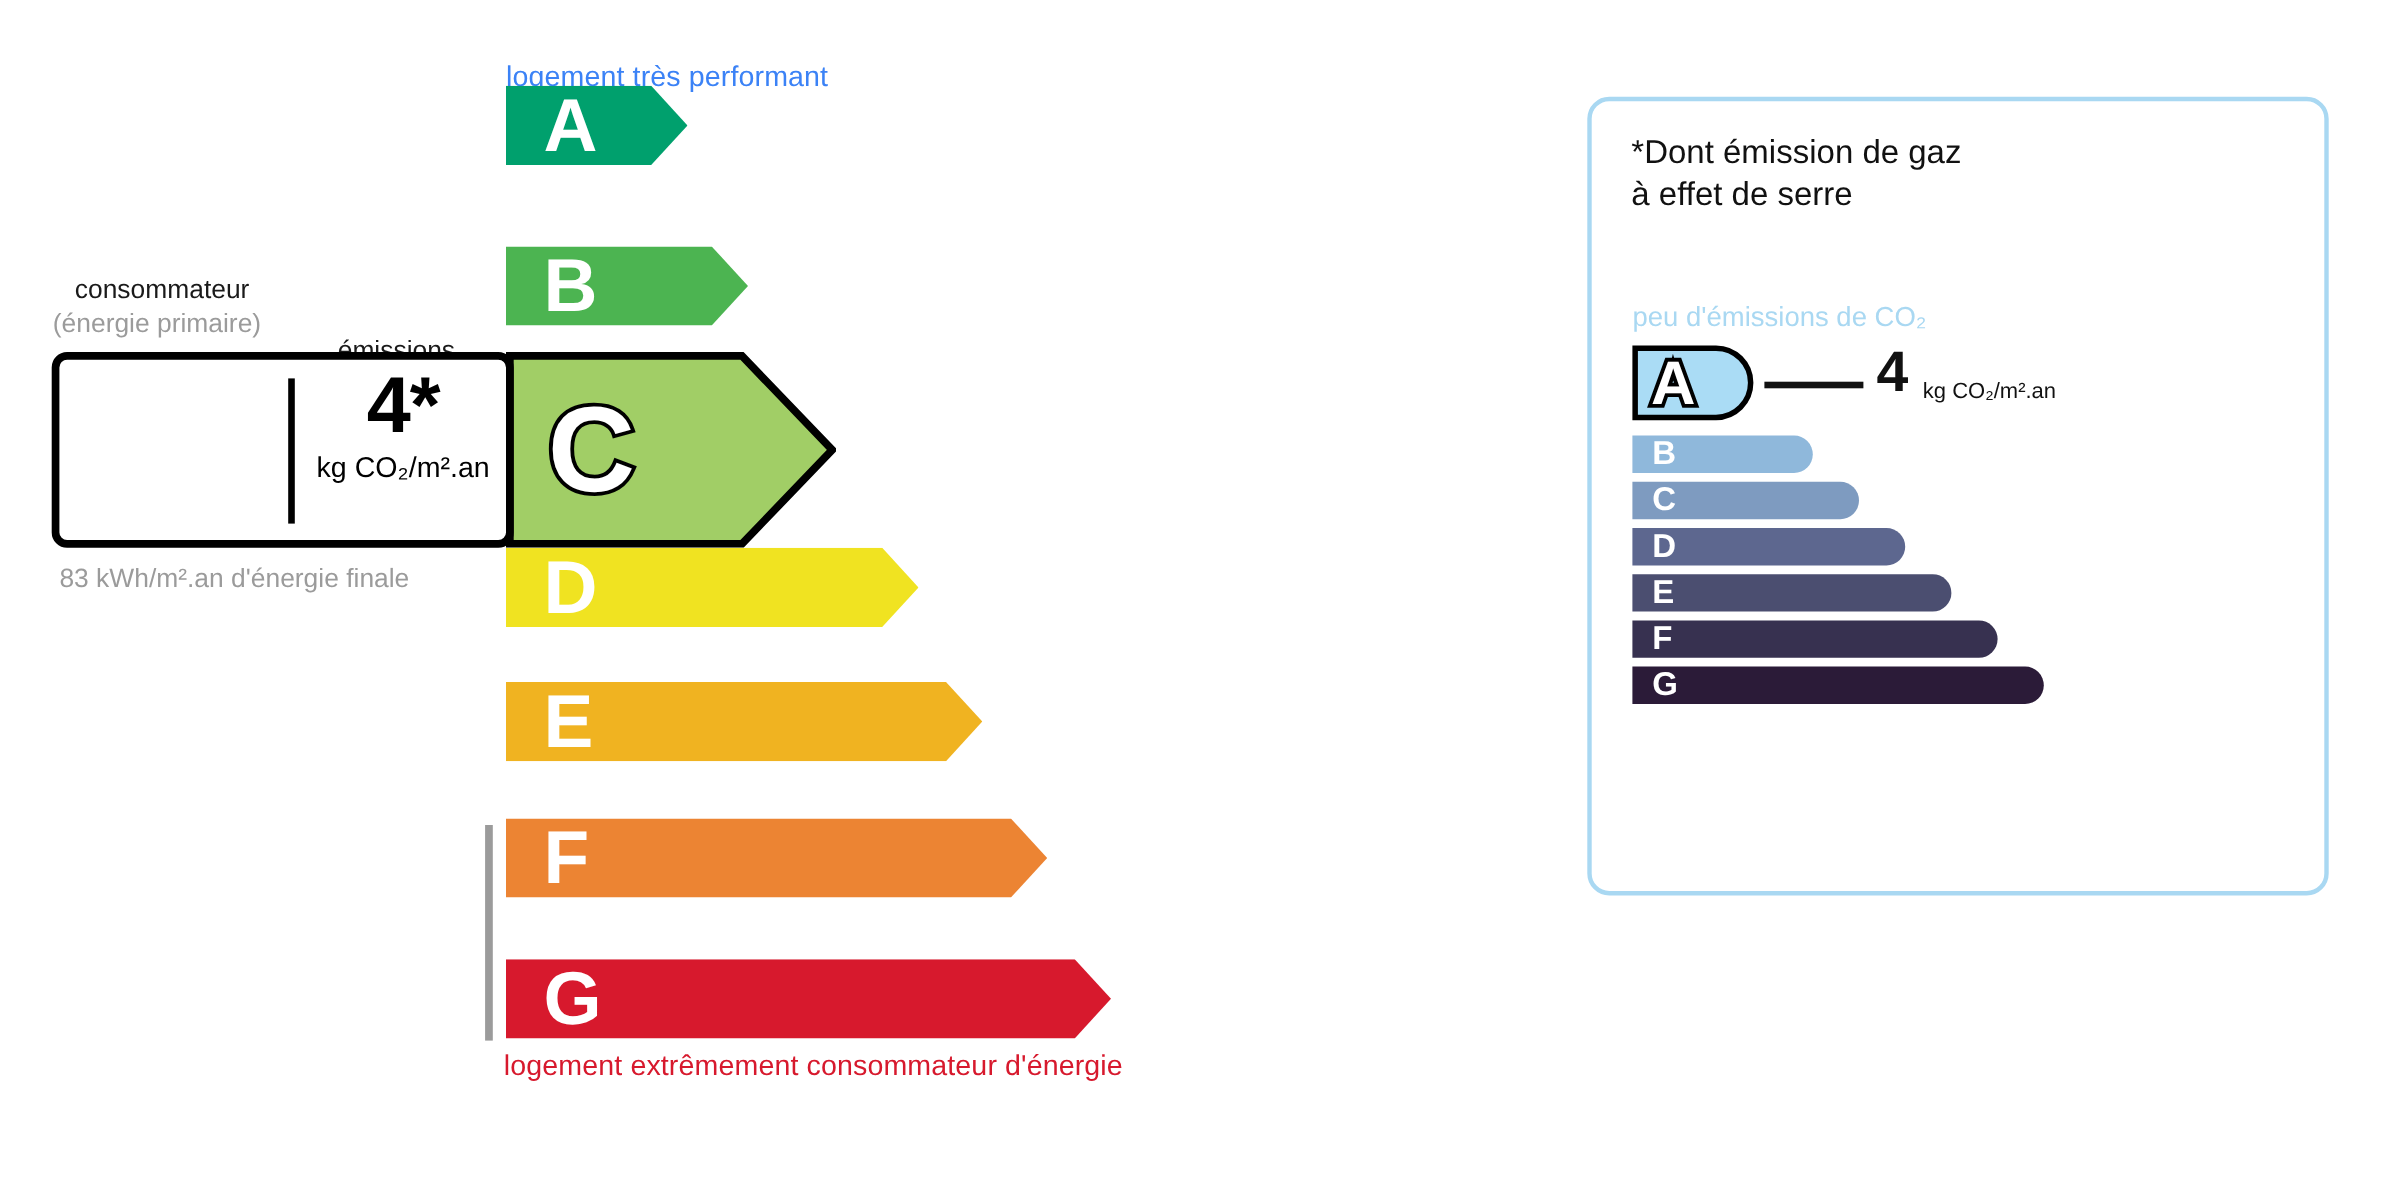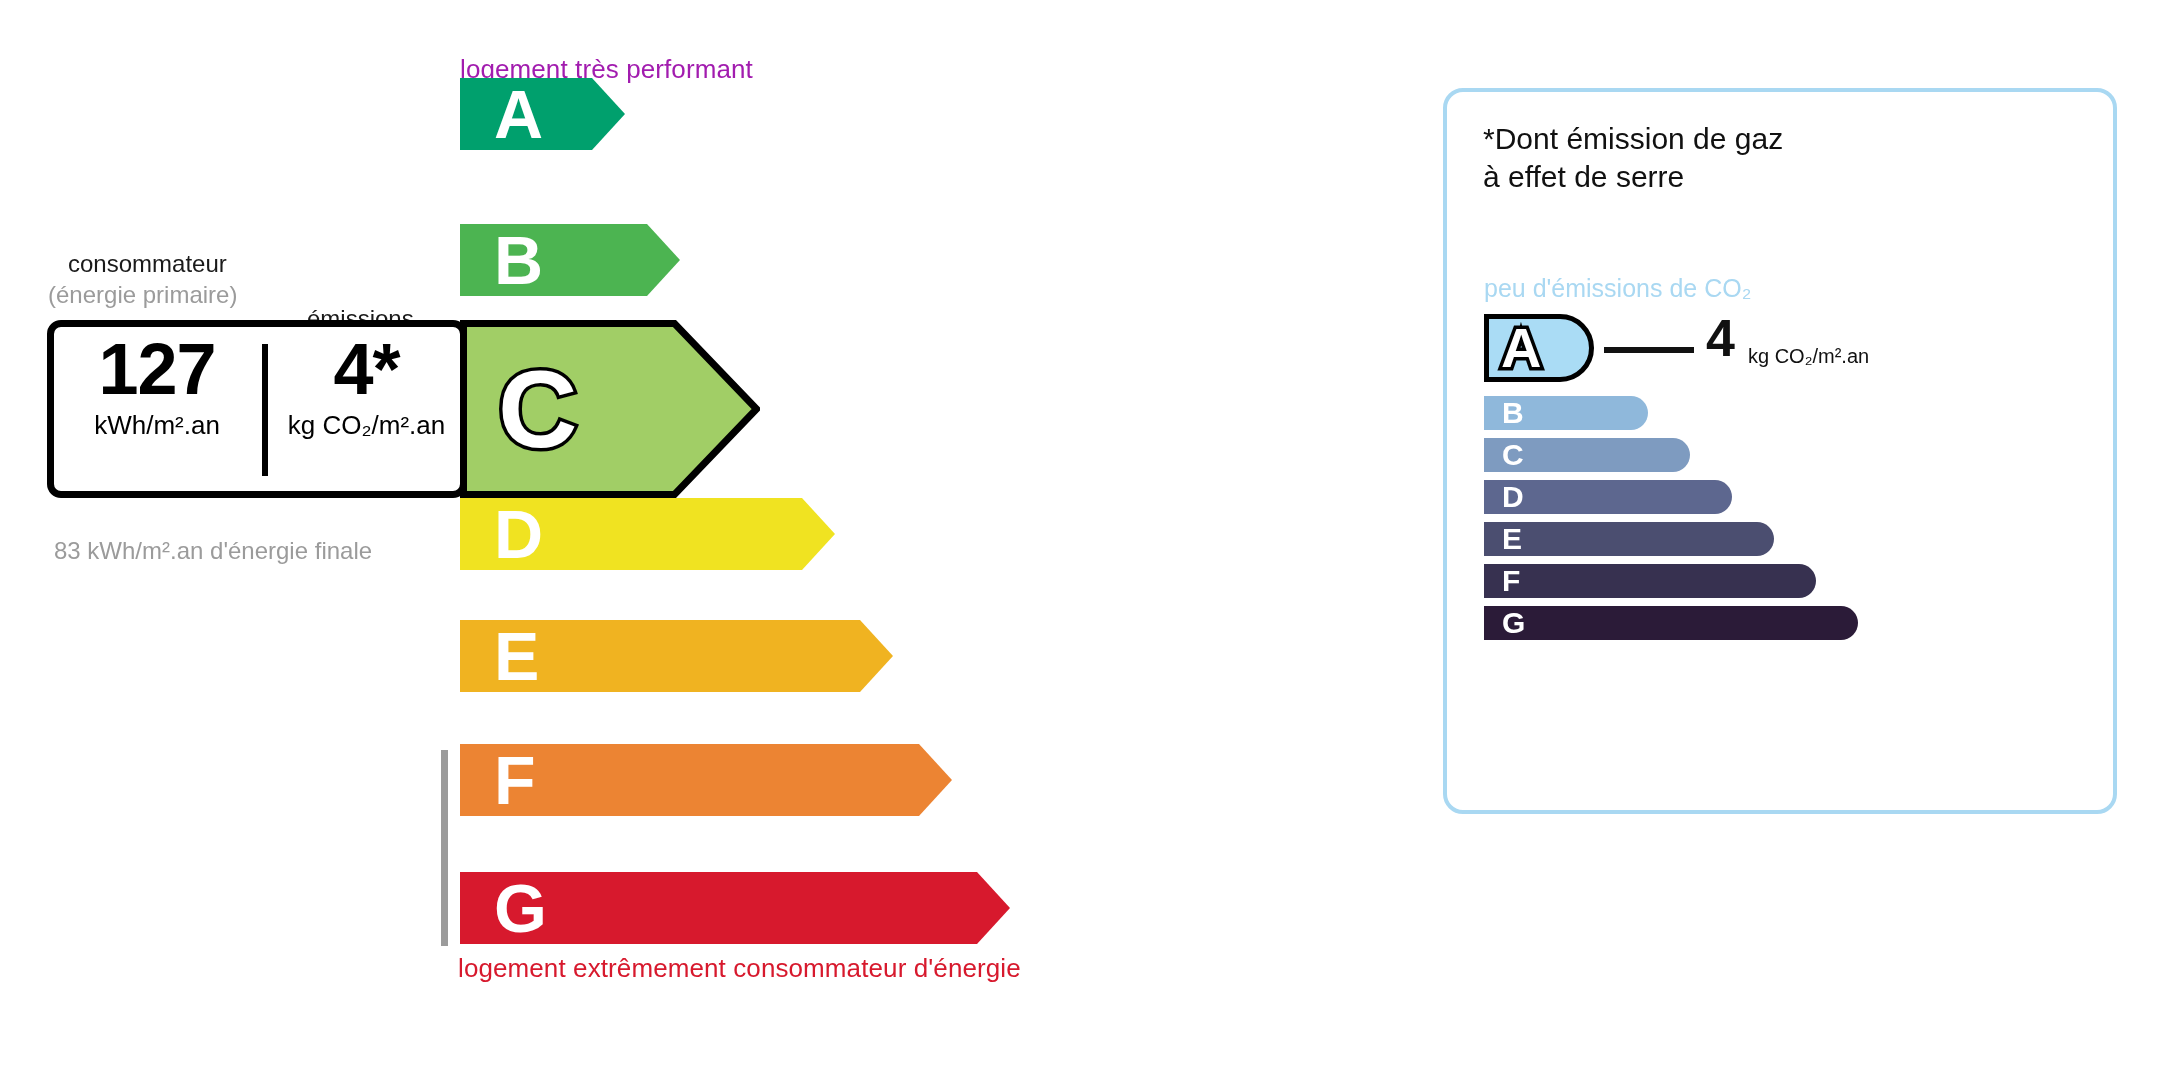--- a/index.html
+++ b/index.html
@@ -11,21 +11,21 @@
     overflow:hidden;
     position:relative;
   }
   .stage{position:absolute;left:0;top:0;width:2169px;height:1079px;}
 
   
   .ladder{position:absolute;left:0;top:0;width:1400px;height:1079px;}
 
   .top-caption{
     position:absolute; left:460px; top:54px;
-    font-size:26px; color:#a21caf; letter-spacing:.1px;
+    font-size:26px; color:#3b82f6; letter-spacing:.1px;
     white-space:nowrap;
   }
   .bottom-caption{
     position:absolute; left:458px; top:953px;
     font-size:26px; color:#d7192d; letter-spacing:.1px;
     white-space:nowrap;
   }
 
   
   .hdr{position:absolute;font-size:24px;color:#1a1a1a;white-space:nowrap;}
@@ -47,21 +47,21 @@
     width:6px; height:132px; background:#000; z-index:7;
   }
   .vcell{position:absolute;top:330px;text-align:center;z-index:7;}
   .vcell.left{left:53px;width:208px;}
   .vcell.right{left:270px;width:193px;}
   .vnum{font-size:72px;line-height:78px;font-weight:700;color:#000;
         letter-spacing:-1px;}
   .vunit{font-size:26px;line-height:30px;color:#000;margin-top:2px;}
 
   .finale{
-    position:absolute; left:54px; top:536px;
+    position:absolute; left:54px; top:512px;
     font-size:24px; line-height:30px; color:#9b9b9b; white-space:nowrap;
   }
 
   
   .passoire-txt{
     position:absolute; left:200px; top:814px;
     width:180px; text-align:right;
     font-size:24px; line-height:30px; color:#9b9b9b;
   }
   .passoire-bar{
@@ -195,24 +195,20 @@
           <svg class="arrow" width="550" height="72" viewBox="0 0 550 72">
             <polygon points="0,0 517,0 550,36 517,72 0,72" fill="#d7192d"></polygon>
           </svg>
           <span class="rowletter">G</span>
         </div>
       </div>
 
     <div class="valuebox"></div>
     <div class="vb-sep"></div>
 
-    <div class="vcell left">
-      <div class="vnum">127</div>
-      <div class="vunit">kWh/m².an</div>
-    </div>
 
     <div class="vcell right">
       <div class="vnum">4*</div>
       <div class="vunit">kg CO₂/m².an</div>
     </div>
 
     <div class="finale">83 kWh/m².an
 d'énergie finale</div>
 
     <div class="passoire-bar"></div>

